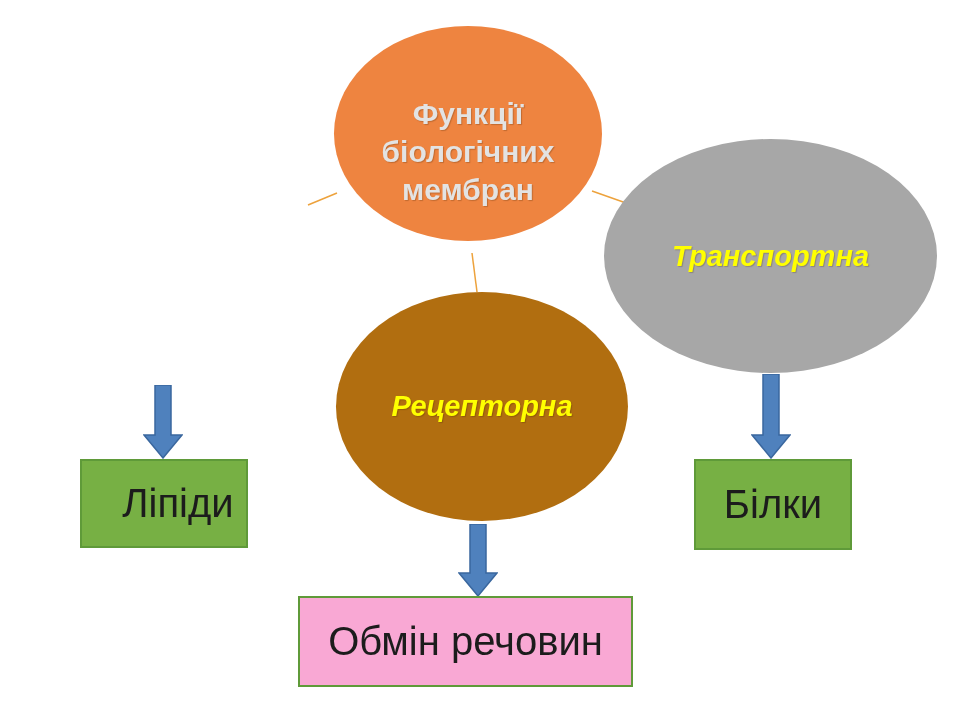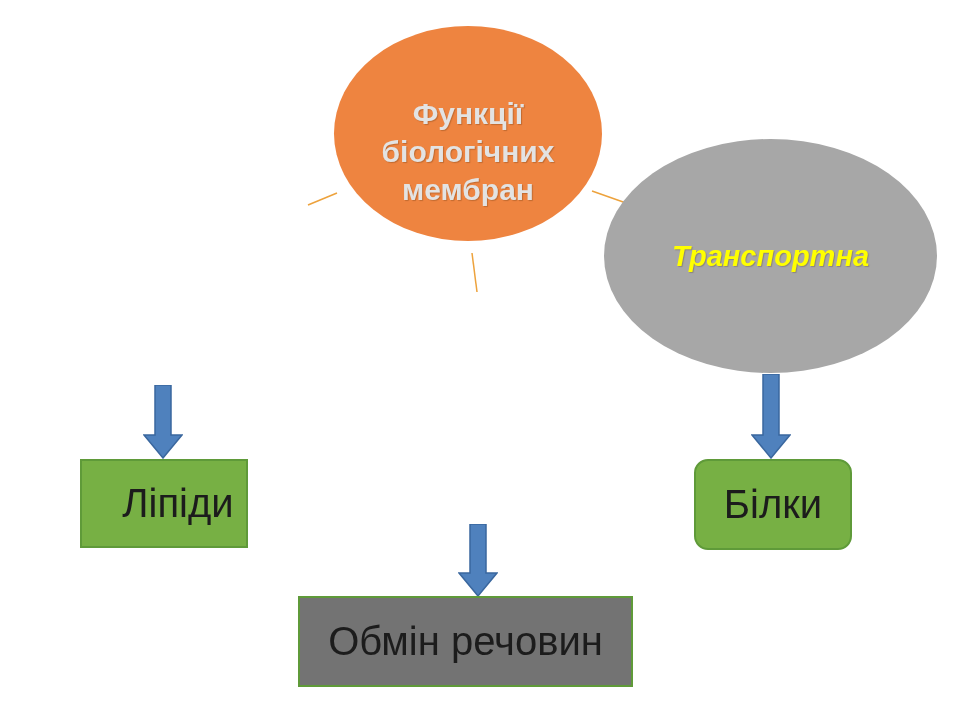--- a/index.html
+++ b/index.html
@@ -89,38 +89,41 @@
 
   <div class="ellipse" id="node-functions" style="background-color: rgb(238, 132, 64);">
     <span class="label center-label" style="color: rgb(227, 227, 227); margin-top: 37px;">Функції біологічних мембран</span>
   </div>
 
 
   <div class="ellipse" id="node-transport" style="background-color: rgb(167, 167, 167); align-items: center;">
     <span class="label func-label" style="color: rgb(255, 255, 0);">Транспортна</span>
   </div>
 
+  <div class="ellipse" id="node-receptor" style="background-color: rgb(177, 110, 16);">
+    <span class="label func-label" style="color: rgb(255, 255, 0);">Рецепторна</span>
+  </div>
 
   <svg class="arrow-svg" id="arrow-left" width="40" height="74" viewBox="0 0 40 74">
     <polygon points="12,0 28,0 28,50 39,50 20,73 1,50 12,50" style="fill: rgb(79, 129, 189); stroke: rgb(58, 103, 158);"></polygon>
   </svg>
 
   <svg class="arrow-svg" id="arrow-right" width="40" height="85" viewBox="0 0 40 85">
     <polygon points="12,0 28,0 28,61 39,61 20,84 1,61 12,61" style="fill: rgb(79, 129, 189); stroke: rgb(58, 103, 158);"></polygon>
   </svg>
 
   <svg class="arrow-svg" id="arrow-middle" width="40" height="73" viewBox="0 0 40 73">
     <polygon points="12,0 28,0 28,49 39,49 20,72 1,49 12,49" style="fill: rgb(79, 129, 189); stroke: rgb(58, 103, 158);"></polygon>
   </svg>
 
   <div class="result-box" id="box-lipids" style="background-color: rgb(119, 176, 68); border-color: rgb(95, 154, 57); padding-left: 28px;">
     <span class="label" style="color: rgb(28, 28, 28);">Ліпіди</span>
   </div>
 
-  <div class="result-box" id="box-proteins" style="background-color: rgb(119, 176, 68); border-color: rgb(95, 154, 57); border-radius: 14px;">
+  <div class="result-box" id="box-proteins" style="background-color: rgb(119, 176, 68); border-color: rgb(95, 154, 57);">
     <span class="label" style="color: rgb(28, 28, 28);">Білки</span>
   </div>
 
-  <div class="result-box" id="box-metabolism" style="background-color: #737373; border-color: rgb(95, 154, 57);">
+  <div class="result-box" id="box-metabolism" style="background-color: #f9a8d4; border-color: rgb(95, 154, 57);">
     <span class="label" style="color: rgb(28, 28, 28);">Обмін речовин</span>
   </div>
 
 </div>
 
 </body></html>

